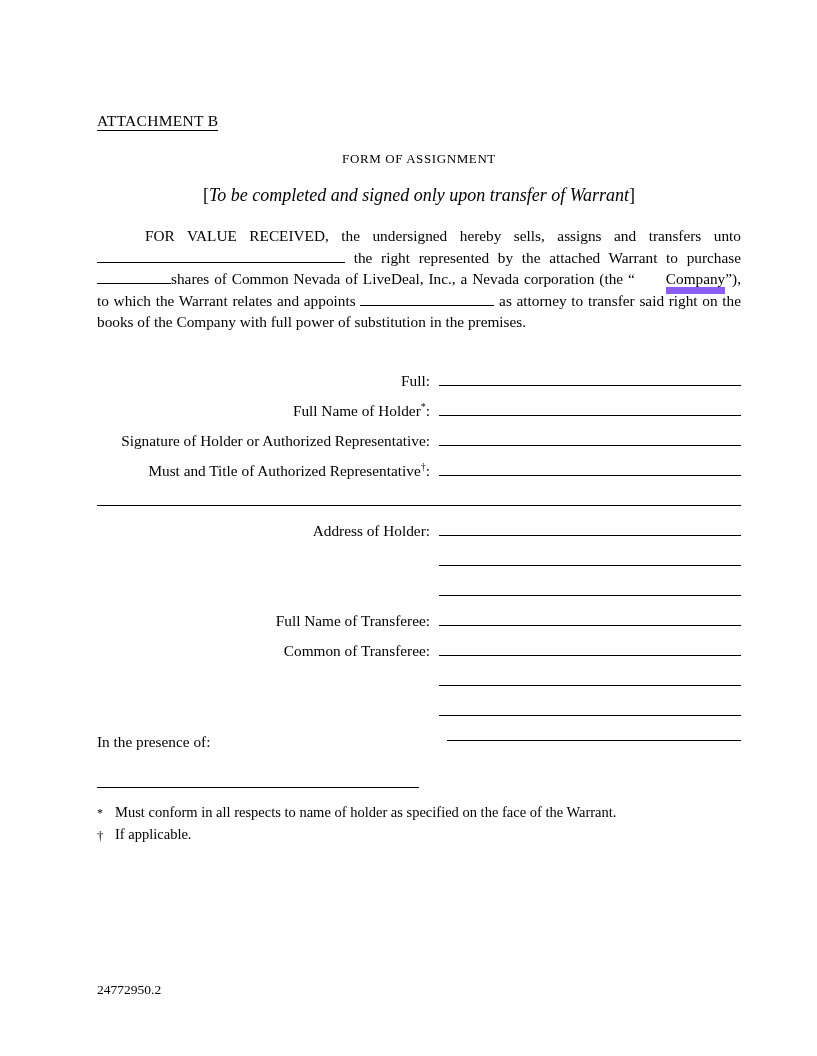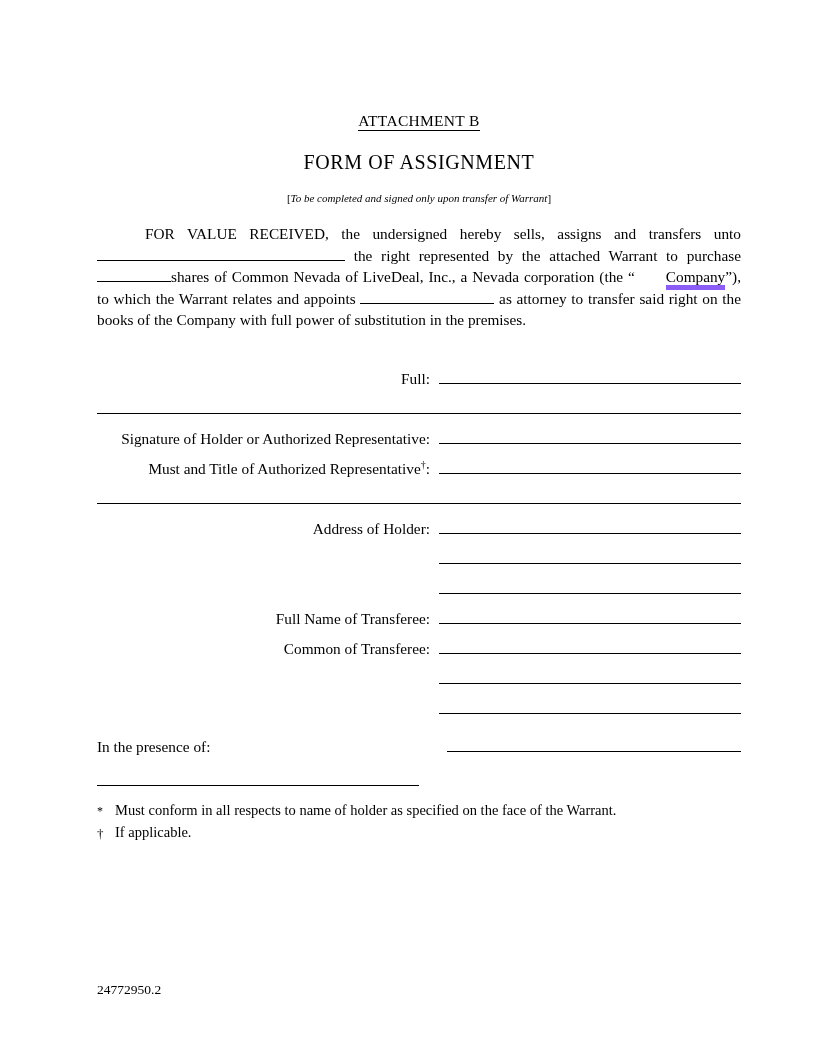--- a/index.html
+++ b/index.html
@@ -24,41 +24,41 @@
   }
   .content {
     position: absolute;
     left: 97px;
     top: 0;
     width: 644px;
   }
 
   
   .attachment-label {
-    text-align: center;
+    text-align: left;
     font-size: 15.5px;
     letter-spacing: 0.3px;
     margin-top: 112px;
     margin-bottom: 0;
   }
   .attachment-label span {
     border-bottom: 1px solid #000;
     padding-bottom: 1px;
   }
 
   .doc-title {
     text-align: center;
-    font-size: 20px;
+    font-size: 13px;
     letter-spacing: 0.6px;
     margin-top: 21px;
   }
 
   .doc-subtitle {
     text-align: center;
-    font-size: 11px;
+    font-size: 18px;
     font-style: italic;
     margin-top: 18px;
   }
   .doc-subtitle .brk {
     font-style: normal;
   }
 
   .body-para {
     margin-top: 19px;
     font-size: 15.3px;
@@ -71,21 +71,21 @@
     width: 48px;
   }
   .fill {
     display: inline-block;
     border-bottom: 1px solid #000;
     vertical-align: baseline;
   }
   .fill-a { width: 248px; }
   .fill-b { width: 74px; }
   .fill-c { width: 134px; }
-  .uline { border-bottom: 5px solid #8b5cf6; margin-left: 31px; }
+  .uline { border-bottom: 7px solid #8b5cf6; margin-left: 31px; }
 
   
   .fields {
     margin-top: 26px;
   }
   .field-row {
     display: flex;
     align-items: flex-end;
     height: 30px;
   }
@@ -105,21 +105,21 @@
   }
   .field-row.blank .field-label { visibility: hidden; }
   sup {
     font-size: 10px;
     vertical-align: super;
     line-height: 0;
   }
 
   .presence-row {
     display: flex;
-    align-items: flex-end;
+    align-items: center;
     height: 30px;
     margin-top: 8px;
     gap: 17px;
   }
   .presence-label {
     width: 333px;
     text-align: left;
     font-size: 15.3px;
     line-height: 17px;
   }
@@ -183,20 +183,21 @@
     </div>
 
     <div class="fields">
 
       <div class="field-row">
         <div class="field-label">Full:</div>
         <div class="field-line"></div>
       </div>
 
       <div class="field-row">
+        <div class="field-label"><span>Full Name of Holder</span><sup>*</sup><span>:</span></div>
         <div class="field-line"></div>
       </div>
 
       <div class="field-row">
         <div class="field-label">Signature of Holder or Authorized Representative:</div>
         <div class="field-line"></div>
       </div>
 
       <div class="field-row">
         <div class="field-label"><span>Must and Title of Authorized Representative</span><sup>†</sup><span>:</span></div>

